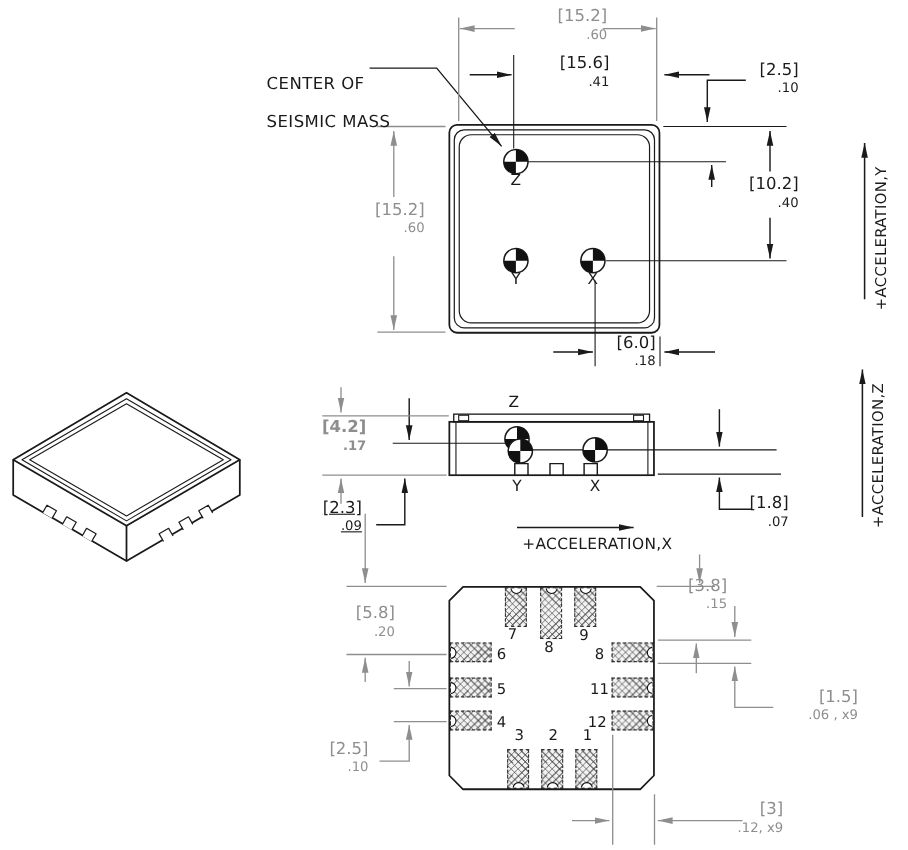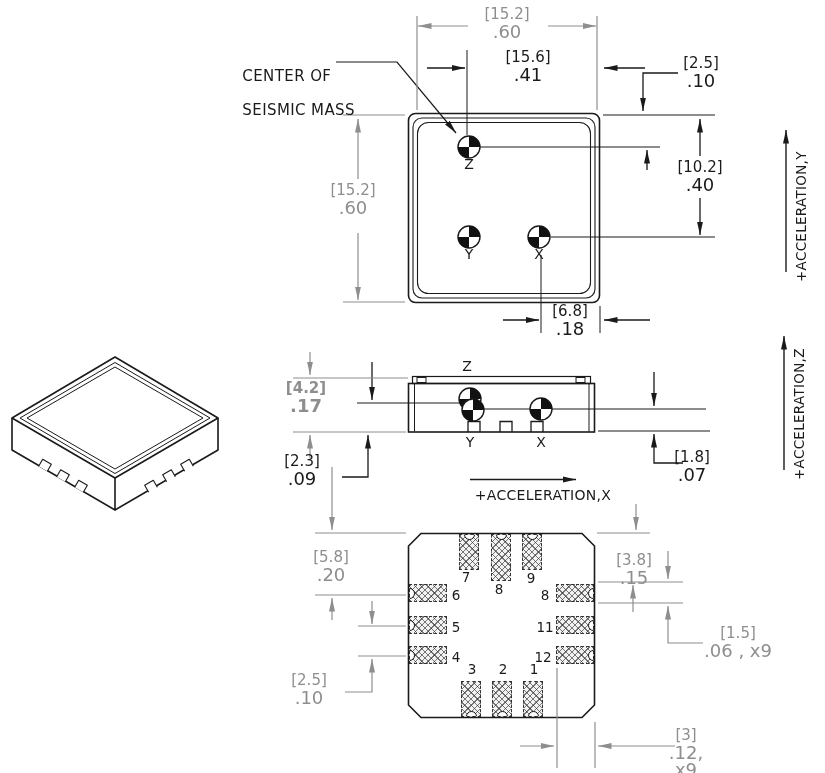--- a/index.html
+++ b/index.html
@@ -1,21 +1,21 @@
 <!DOCTYPE html>
 <html><head>
 <meta charset="utf-8">
 <style>
   html,body{margin:0;padding:0;}
   body{width:825px;height:773px;position:relative;background:#fff;overflow:hidden;
        font-family:"DejaVu Sans",sans-serif;color:#1a1a1a;}
   #overlay{position:absolute;left:0;top:0;z-index:5;pointer-events:none;}
   .t{position:absolute;z-index:10;white-space:pre;}
-  .dim{position:absolute;z-index:10;text-align:center;line-height:17px;font-size:15px;}
-  .dim .v2{font-size:18px;}
+  .dim{position:absolute;z-index:10;text-align:right;line-height:17px;font-size:15px;}
+  .dim .v2{font-size:12px;}
   .gy{color:#8e8e8e;}
   .callout{font-size:15px;line-height:17px;letter-spacing:.4px;}
   .axis{font-size:14px;width:16px;text-align:center;}
   .padnum{font-size:13.5px;width:18px;text-align:center;}
   .accel-h{font-size:14px;text-align:center;letter-spacing:.3px;}
   .accel-v{font-size:13.5px;letter-spacing:.3px;writing-mode:vertical-rl;transform:rotate(180deg);}
   #bottom-view{position:absolute;left:408px;top:533px;width:187px;height:185px;z-index:1;}
   .pad{position:absolute;box-sizing:border-box;border:1.3px dashed #333;overflow:hidden;
        background:
         repeating-linear-gradient(45deg, rgba(50,50,50,.65) 0 1px, transparent 1px 4.5px),
@@ -236,44 +236,44 @@
 </div>
 <div class="dim" style="left:674px;top:159px;width:52px;">
   <div>[10.2]</div>
   <div class="v2">.40</div>
 </div>
 <div class="dim gy" style="left:320px;top:182px;width:66px;">
   <div>[15.2]</div>
   <div class="v2">.60</div>
 </div>
 <div class="dim" style="left:544px;top:303px;width:52px;">
-  <div>[6.8]</div>
+  <div>[6.0]</div>
   <div class="v2">.18</div>
 </div>
 <div class="dim gy" style="left:279px;top:380px;width:54px;font-weight:bold;">
   <div>[4.2]</div>
   <div class="v2">.17</div>
 </div>
-<div class="dim" style="left:275px;top:453px;width:54px;">
+<div class="dim" style="left:275px;top:453px;width:54px;text-decoration:underline;">
   <div>[2.3]</div>
   <div class="v2">.09</div>
 </div>
 <div class="dim" style="left:667px;top:449px;width:50px;">
   <div>[1.8]</div>
   <div class="v2">.07</div>
 </div>
 <div class="dim gy" style="left:303px;top:549px;width:56px;">
   <div>[5.8]</div>
   <div class="v2">.20</div>
 </div>
 <div class="dim gy" style="left:283px;top:672px;width:52px;">
   <div>[2.5]</div>
   <div class="v2">.10</div>
 </div>
-<div class="dim gy" style="left:607px;top:552px;width:54px;">
+<div class="dim gy" style="left:607px;top:524px;width:54px;">
   <div>[3.8]</div>
   <div class="v2">.15</div>
 </div>
 <div class="dim gy" style="left:696px;top:625px;width:84px;">
   <div>[1.5]</div>
   <div class="v2">.06 , x9</div>
 </div>
 <div class="dim gy" style="left:660px;top:727px;width:52px;">
   <div>[3]</div>
   <div class="v2">.12, x9</div>

